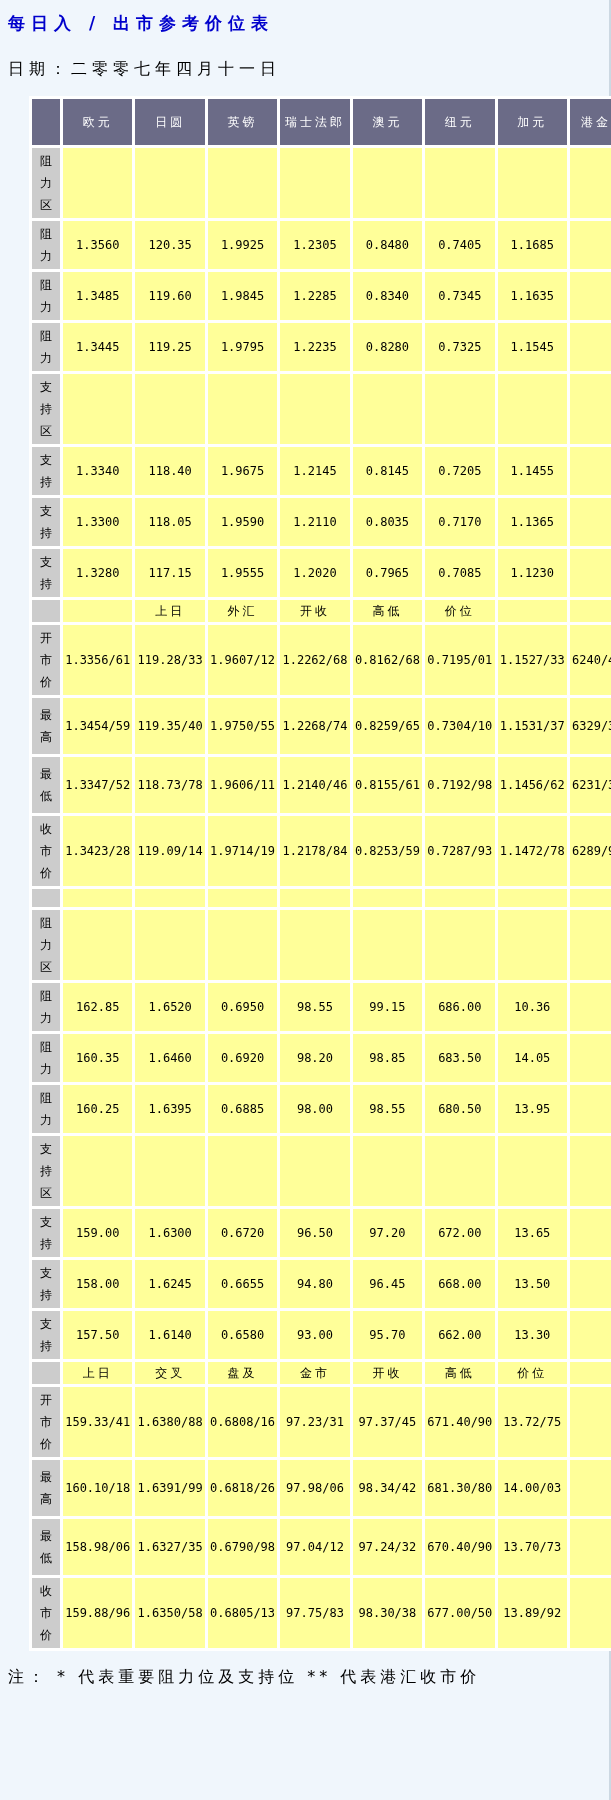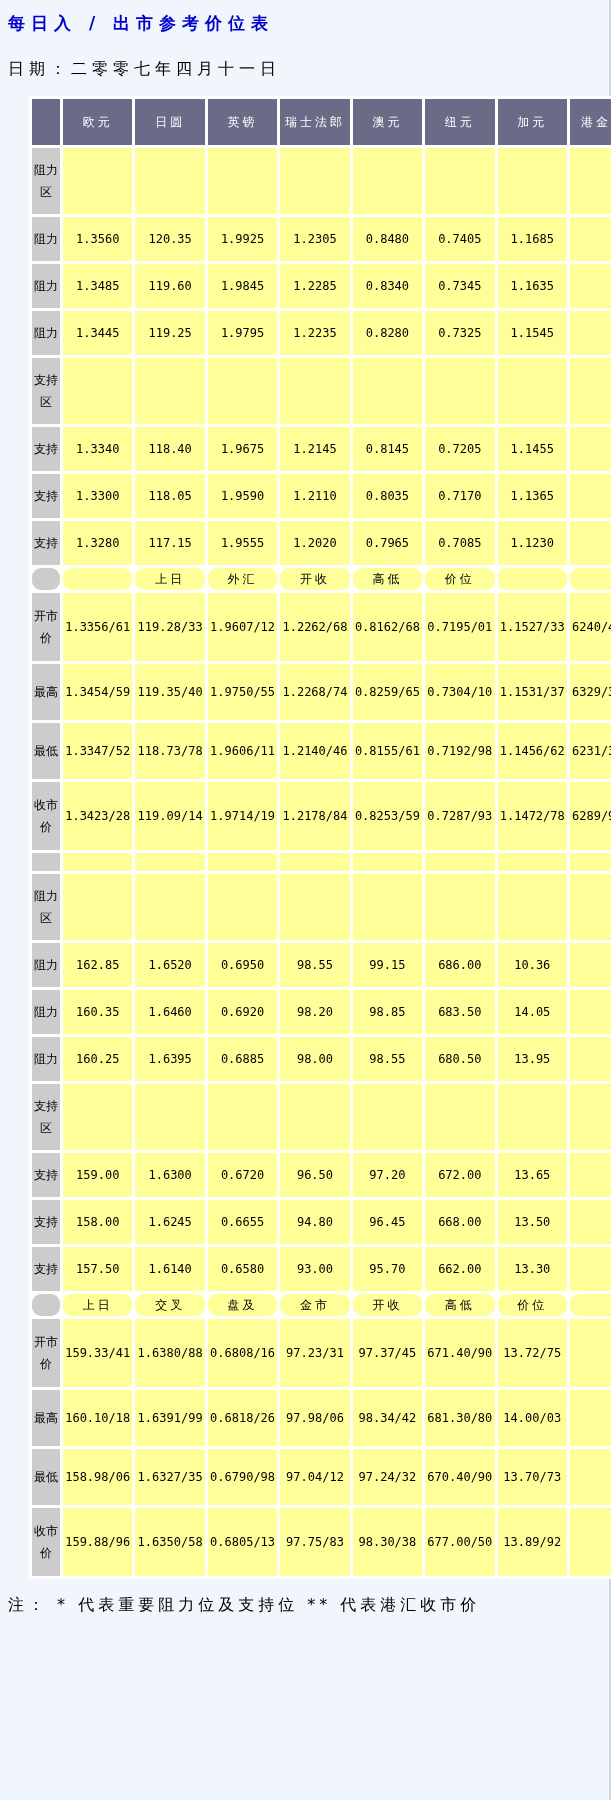--- a/index.html
+++ b/index.html
@@ -63,35 +63,35 @@
     letter-spacing:3px;
     height:46px;
     line-height:20px;
   }
   th.lbl{
     background:var(--label-bg);
     font-weight:normal;
     word-break:break-all;
     line-height:22px;
     letter-spacing:0;
-    padding:2px 0;
+    padding:2px 7px;
   }
   td.val{
     background:var(--cell-bg);
     font-family:"DejaVu Sans Mono", monospace;
     letter-spacing:0;
   }
   td.cjk{
     font-family:"DejaVu Sans", sans-serif;
     letter-spacing:3px;
     line-height:20px;
   }
   tr.r-zone td, tr.r-zone th{height:66px;}
   tr.r-level td, tr.r-level th{height:44px;}
-  tr.r-subheader td, tr.r-subheader th{height:20px;border-radius:9px;}
+  tr.r-subheader td, tr.r-subheader th{height:20px;}
   tr.r-price3 td, tr.r-price3 th{height:68px;}
   tr.r-price2 td, tr.r-price2 th{height:56px;}
   tr.r-price4 td, tr.r-price4 th{height:102px;}
   tr.r-spacer td, tr.r-spacer th{height:18px;}
   tr.r-colheader2 td, tr.r-colheader2 th{height:48px;}
   .footnote{
     font-size:16px;
     letter-spacing:4px;
     margin:16px 0 0 0;
   }

